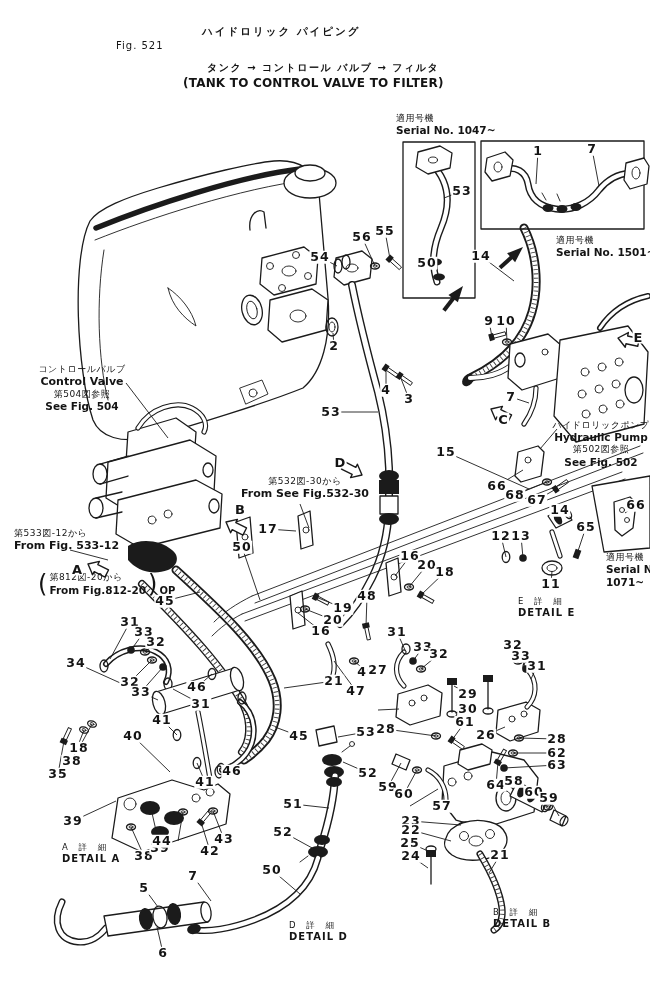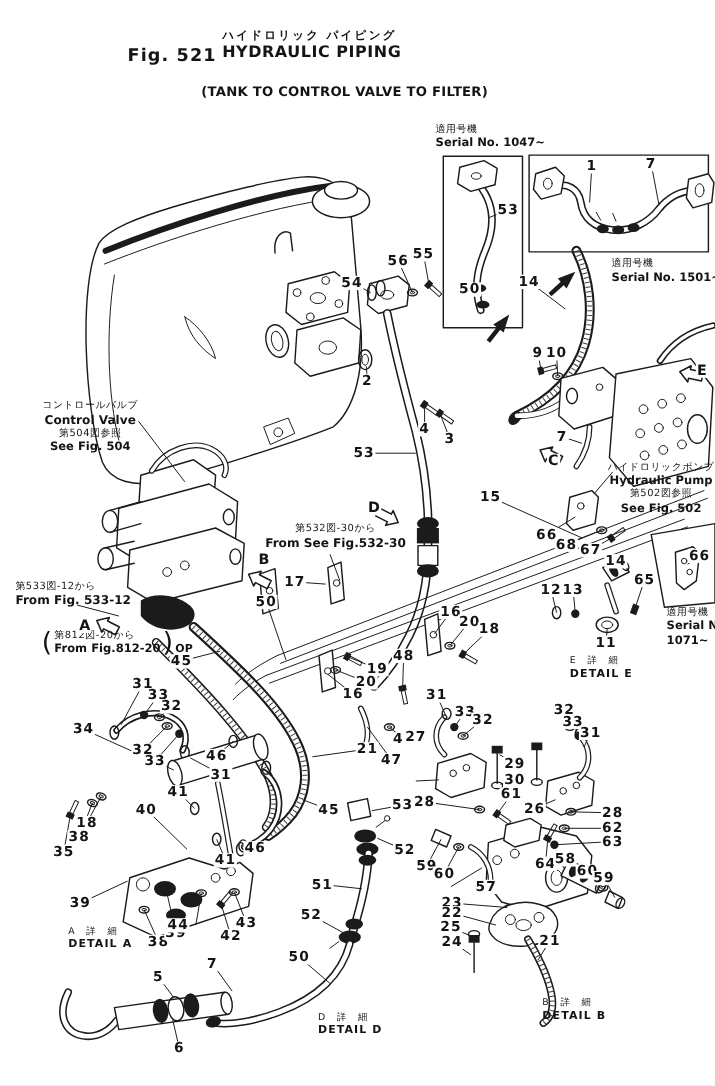--- a/index.html
+++ b/index.html
@@ -33,38 +33,38 @@
   .arrow-letter{position:absolute;transform:translate(-50%,-50%);font-weight:700;font-size:13px;
           line-height:1;background:#fff;padding:0 1px;}
   .detail-title{position:absolute;line-height:1.15;white-space:nowrap;}
   .dt-jp{font-size:8.5px;letter-spacing:4px;}
   .dt-en{font-weight:700;font-size:10px;letter-spacing:1px;}
   .anno{position:absolute;line-height:1.25;white-space:nowrap;}
   .a-jp{font-size:9px;letter-spacing:0.5px;}
   .a-en{font-weight:700;font-size:11px;}
   .a-en-sm{font-weight:700;font-size:10.5px;}
   .center{text-align:center;}
-  .t-figno{position:absolute;left:116px;top:40px;font-weight:700;font-size:16px;letter-spacing:1px;}
+  .t-figno{position:absolute;left:116px;top:40px;font-weight:400;font-size:10px;letter-spacing:1px;}
   .t-jp{position:absolute;left:202px;top:25px;font-weight:700;font-size:10.5px;letter-spacing:2px;}
   .t-en{position:absolute;left:202px;top:40px;font-weight:700;font-size:14.5px;letter-spacing:0.5px;}
   .t-sjp{position:absolute;left:207px;top:61px;font-weight:700;font-size:10px;letter-spacing:1.5px;}
   .t-sen{position:absolute;left:183px;top:76px;font-weight:700;font-size:12px;letter-spacing:0.2px;}
   .anno812{position:absolute;left:38px;top:571px;display:flex;align-items:center;gap:2px;}
   .bigparen{font-size:24px;font-weight:400;line-height:1;}
   .op{font-weight:700;font-size:10px;align-self:flex-end;}
 </style>
 </head>
 <body>
 
 <div class="page">
   <div class="stage">
 
     <div class="t-figno">Fig. 521</div>
     <div class="t-jp">ハイドロリック パイピング</div>
-    <div class="t-en">HYDRAULIC PIPING</div>
+    <div class="t-sjp">タンク → コントロール バルブ → フィルタ</div>
     <div class="t-sen">(TANK TO CONTROL VALVE TO FILTER)</div>
 
     <svg class="art" viewBox="0 0 650 987">
 
       <g>
         <path class="ln" d="M93,420 C77,372 71,258 90,221 C99,208 125,198 158,188 C205,174 252,163 274,161 C299,159 317,170 319,193 L328,298 C331,338 322,372 303,388 C266,403 188,427 151,437 C121,444 100,437 93,420 Z"></path>
         <path class="thick" d="M96,228 C150,206 240,176 300,169"></path>
         <path class="ln1" d="M95,240 C150,218 242,188 308,180"></path>
         <path class="ln1" d="M104,250 C96,300 98,360 108,400"></path>
         <path class="ln1" d="M168,288 C180,296 192,310 196,326 C184,318 172,306 168,288 Z"></path>

